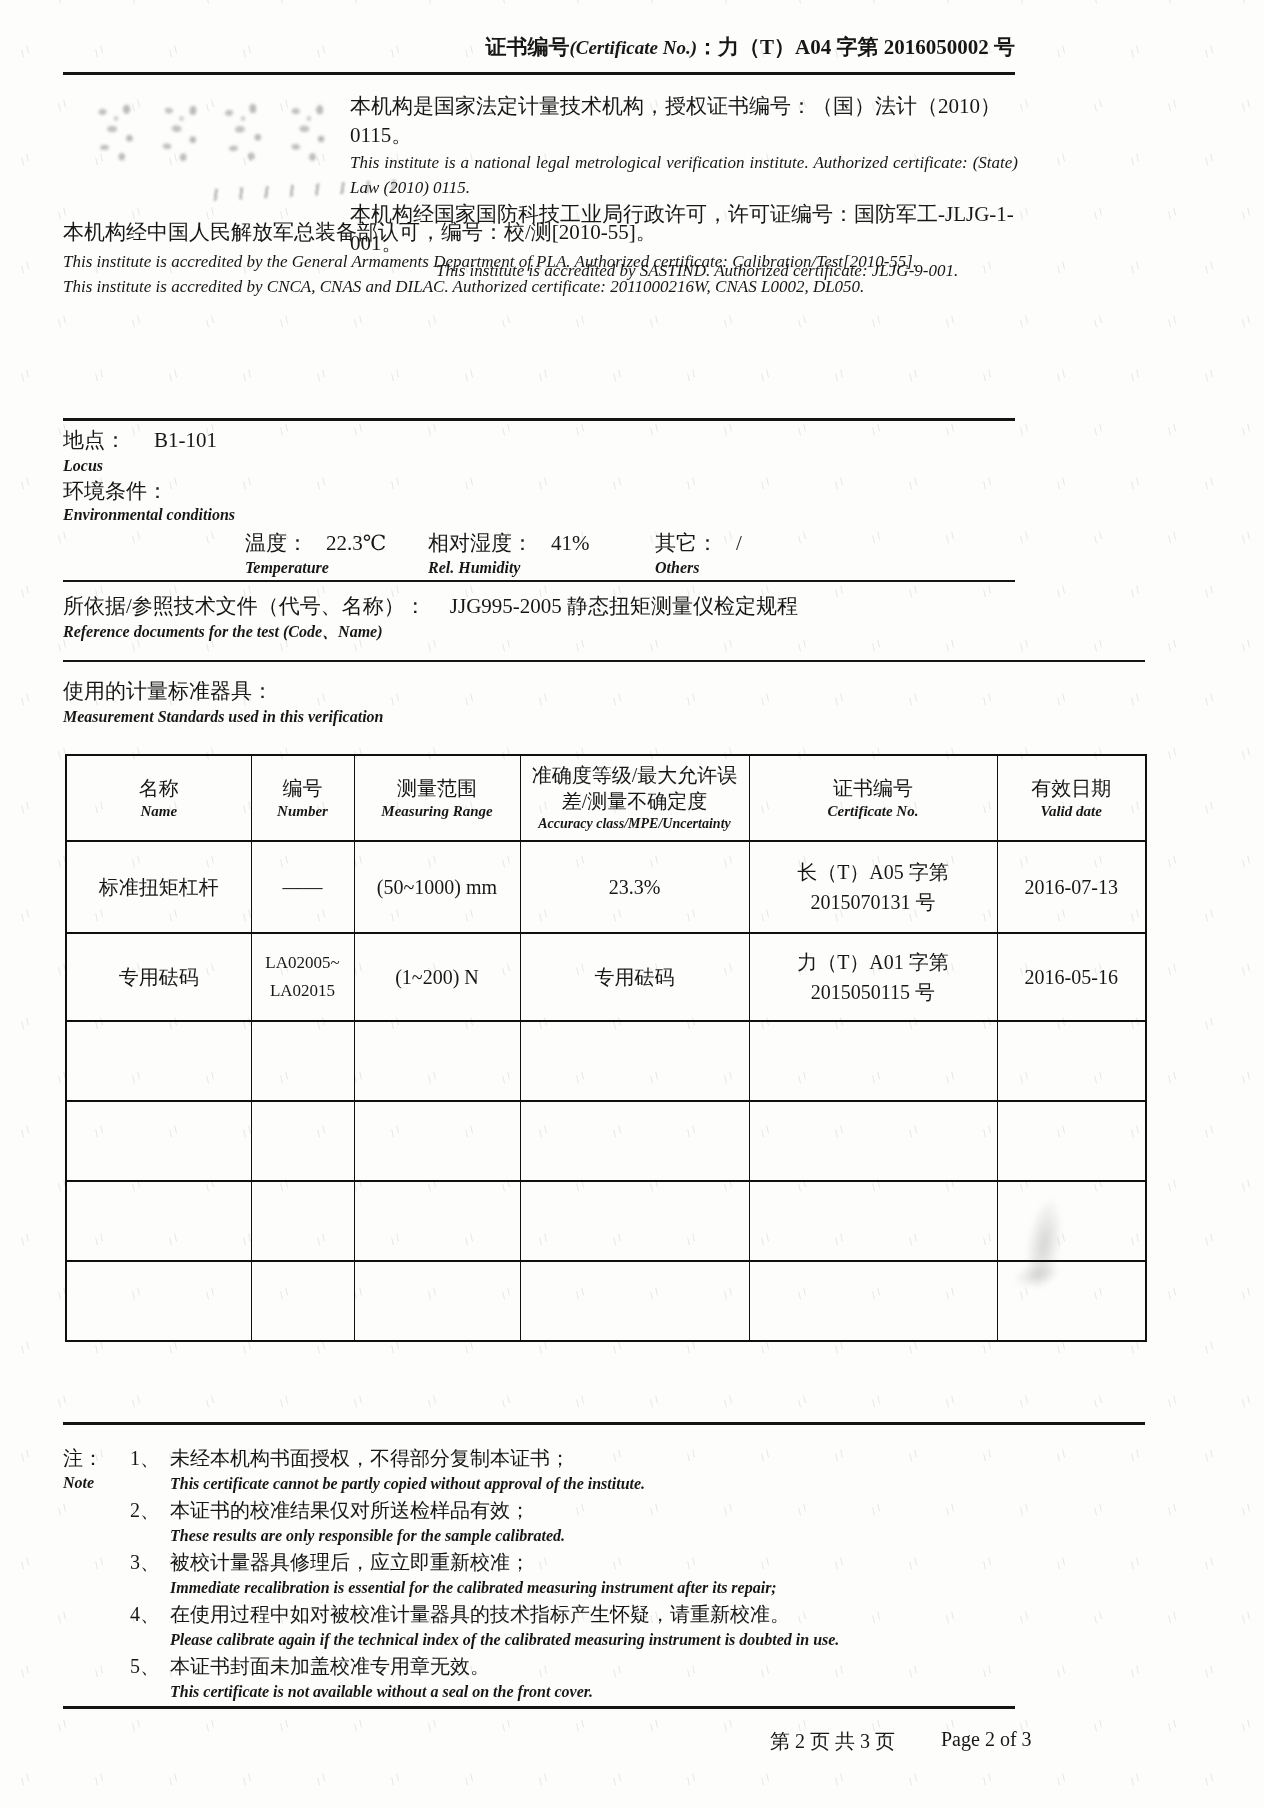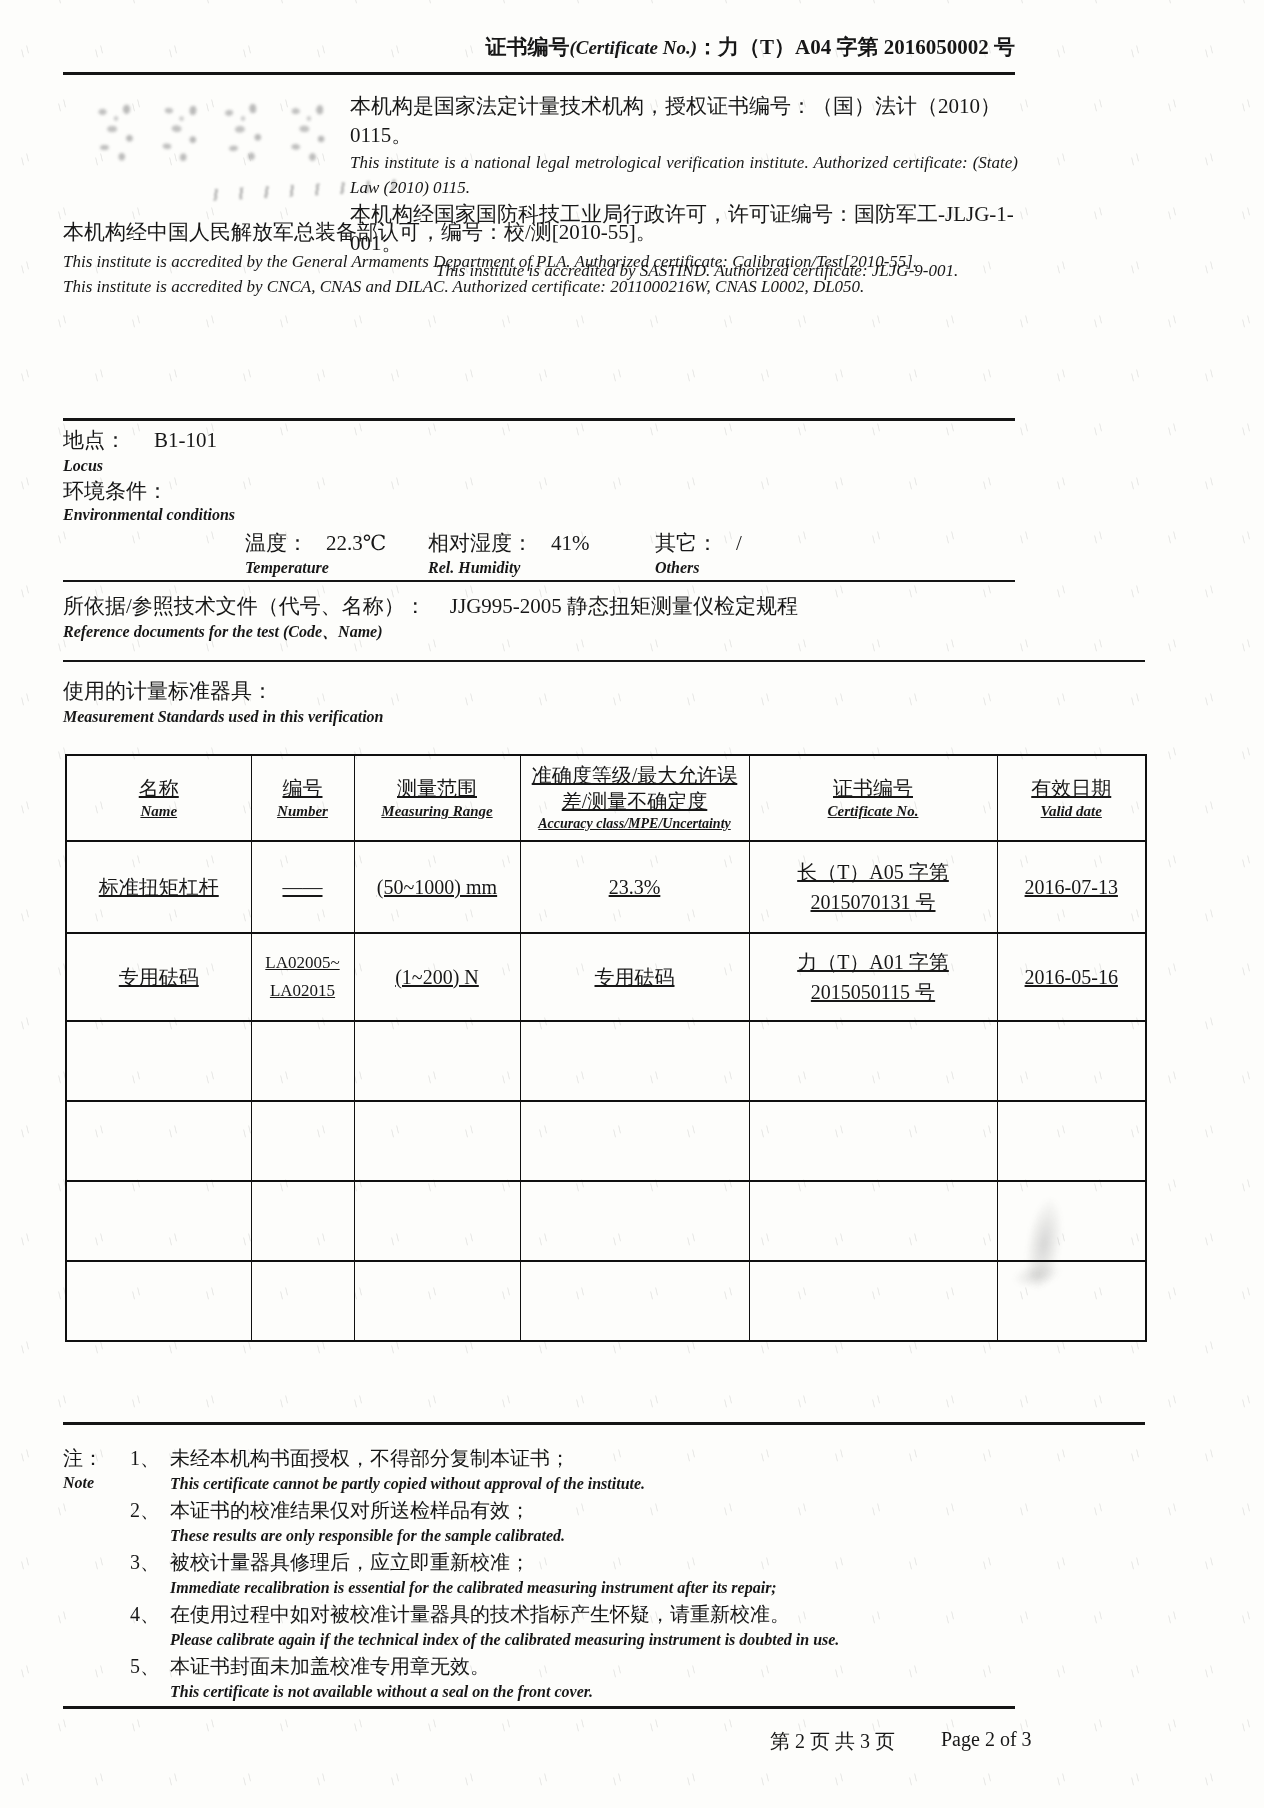--- a/index.html
+++ b/index.html
@@ -47,21 +47,21 @@
   .env-b{display:flex;flex-direction:column;}
   .env-b .pair{display:flex;gap:18px;font-size:21px;line-height:28px;}
   .env-t{width:183px;} .env-h{width:227px;}
   
   .refsec{left:63px;top:592px;width:1000px;}
   .refsec .row{display:flex;gap:24px;}
   
   .stdtitle{left:63px;top:676px;width:900px;}
   
   .tblwrap{left:65px;top:754px;}
-  table{border-collapse:collapse;table-layout:fixed;width:1080px;background:transparent;text-decoration:underline;}
+  table{border-collapse:collapse;table-layout:fixed;width:1080px;background:transparent;}
   table{border:2.5px solid #101010;}
   th,td{border-left:1.4px solid #101010;border-right:1.4px solid #101010;
         border-top:2.2px solid #101010;border-bottom:2.2px solid #101010;
         text-align:center;vertical-align:middle;padding:2px 4px;}
   thead tr{height:86px;}
   tbody tr:nth-child(1){height:92px;}
   tbody tr:nth-child(2){height:88px;}
   tbody tr:nth-child(n+3){height:80px;}
   th .zh{font-size:20px;line-height:26px;font-weight:normal;}
   th .en{font-size:15px;line-height:20px;font-weight:bold;}

